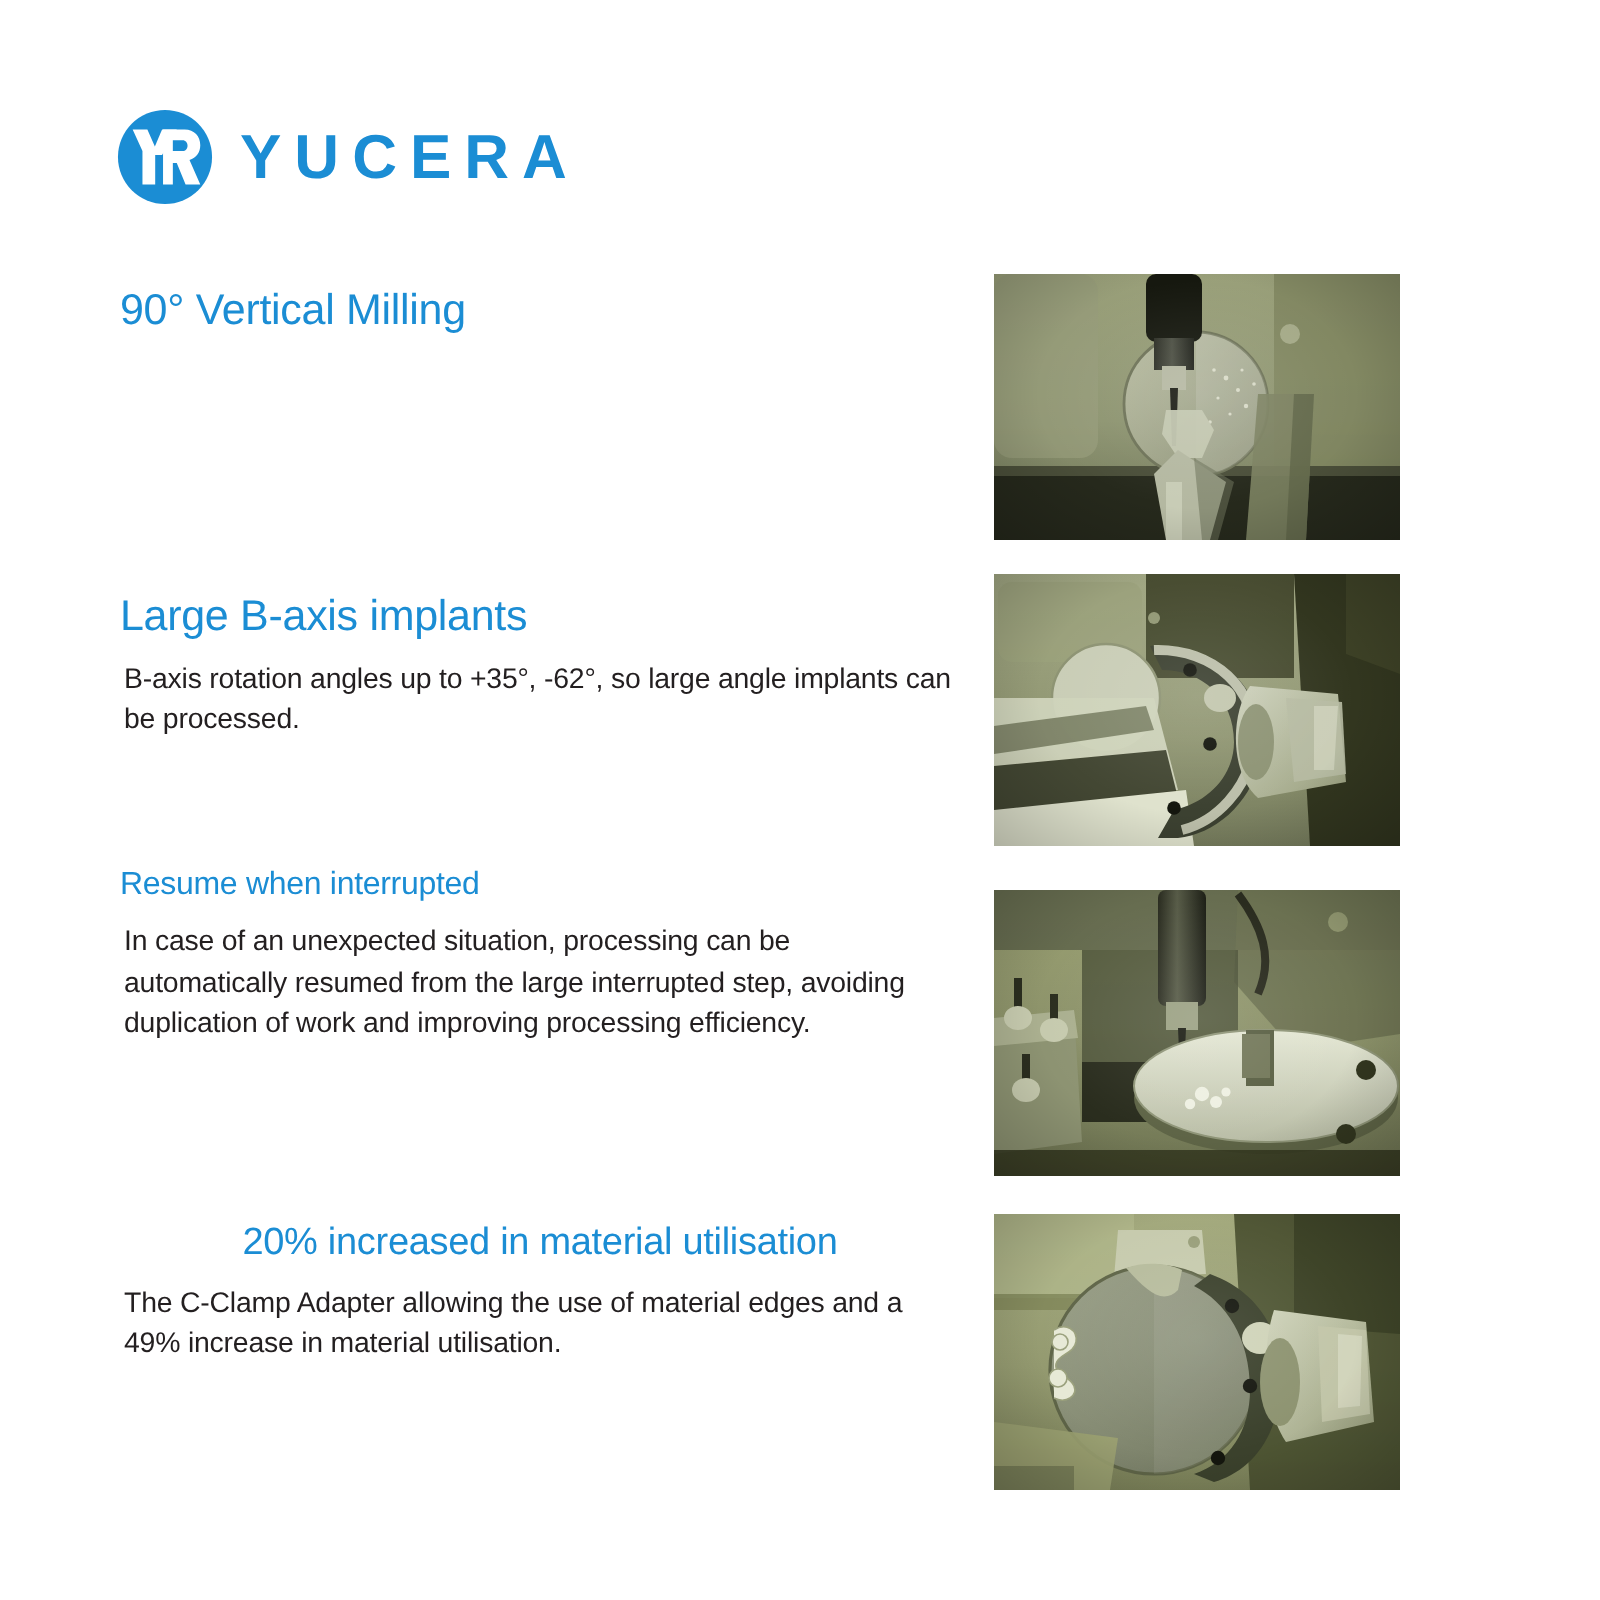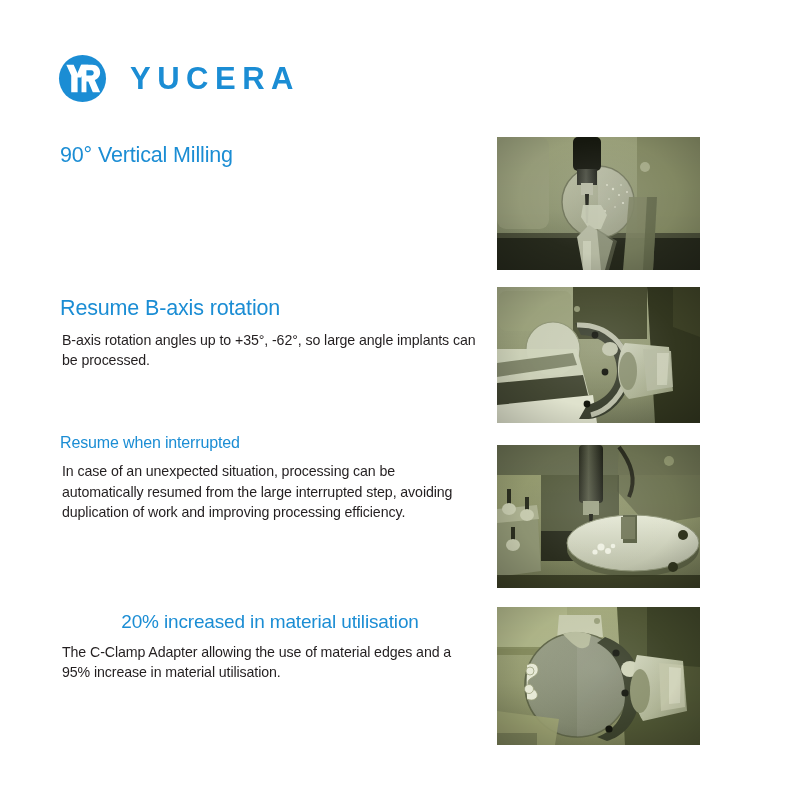--- a/index.html
+++ b/index.html
@@ -24,21 +24,21 @@
     background: #ffffff;
   }
 
   
   .brand {
     position: absolute;
     left: 58px;
     top: 54px;
     display: flex;
     align-items: center;
-    gap: 23px;
+    gap: 13px;
   }
   .brand-mark {
     width: 49px;
     height: 49px;
     flex: 0 0 auto;
     display: block;
   }
   .brand-name {
     font-size: 31px;
     font-weight: bold;
@@ -189,21 +189,21 @@
       <path d="M100 92 L120 104 L112 133 L104 133 Z" fill="#6c7159" opacity="0.55"></path>
       <rect x="86" y="104" width="8" height="29" fill="#d5d8c4" opacity="0.6"></rect>
 
       <path d="M132 60 L160 60 L156 133 L126 133 Z" fill="#7c8262" opacity="0.9"></path>
       <path d="M150 60 L160 60 L156 133 L146 133 Z" fill="#5f6549" opacity="0.8"></path>
     </svg>
   </div>
 
   <section class="feature" id="feature-2">
     <div class="text-col">
-      <h2>Resume B-axis rotation</h2>
+      <h2>Large B-axis implants</h2>
       <p>B-axis rotation angles up to +35°, -62°, so large angle implants can be processed.</p>
     </div>
   </section>
 
   <div class="photo" id="photo-2">
     <svg viewBox="0 0 203 136" preserveAspectRatio="none" xmlns="http://www.w3.org/2000/svg">
       <defs>
         <linearGradient id="bg2" x1="0" y1="0" x2="0" y2="1">
           <stop offset="0%" stop-color="#a2a884"></stop>
           <stop offset="60%" stop-color="#8f9571"></stop>
@@ -316,21 +316,21 @@
         <ellipse cx="16" cy="100" rx="7" ry="6" fill="#c6caae"></ellipse>
       </g>
 
       <rect x="0" y="130" width="203" height="13" fill="#32361f" opacity="0.85"></rect>
     </svg>
   </div>
 
   <section class="feature" id="feature-4">
     <div class="text-col">
       <h2>20% increased in material utilisation</h2>
-      <p>The C-Clamp Adapter allowing the use of material edges and a 95% increase in material utilisation.</p>
+      <p>The C-Clamp Adapter allowing the use of material edges and a 49% increase in material utilisation.</p>
     </div>
   </section>
 
   <div class="photo" id="photo-4">
     <svg viewBox="0 0 203 138" preserveAspectRatio="none" xmlns="http://www.w3.org/2000/svg">
       <defs>
         <linearGradient id="bg4" x1="0" y1="0" x2="0" y2="1">
           <stop offset="0%" stop-color="#a4aa7e"></stop>
           <stop offset="55%" stop-color="#949a70"></stop>
           <stop offset="100%" stop-color="#7b8159"></stop>

